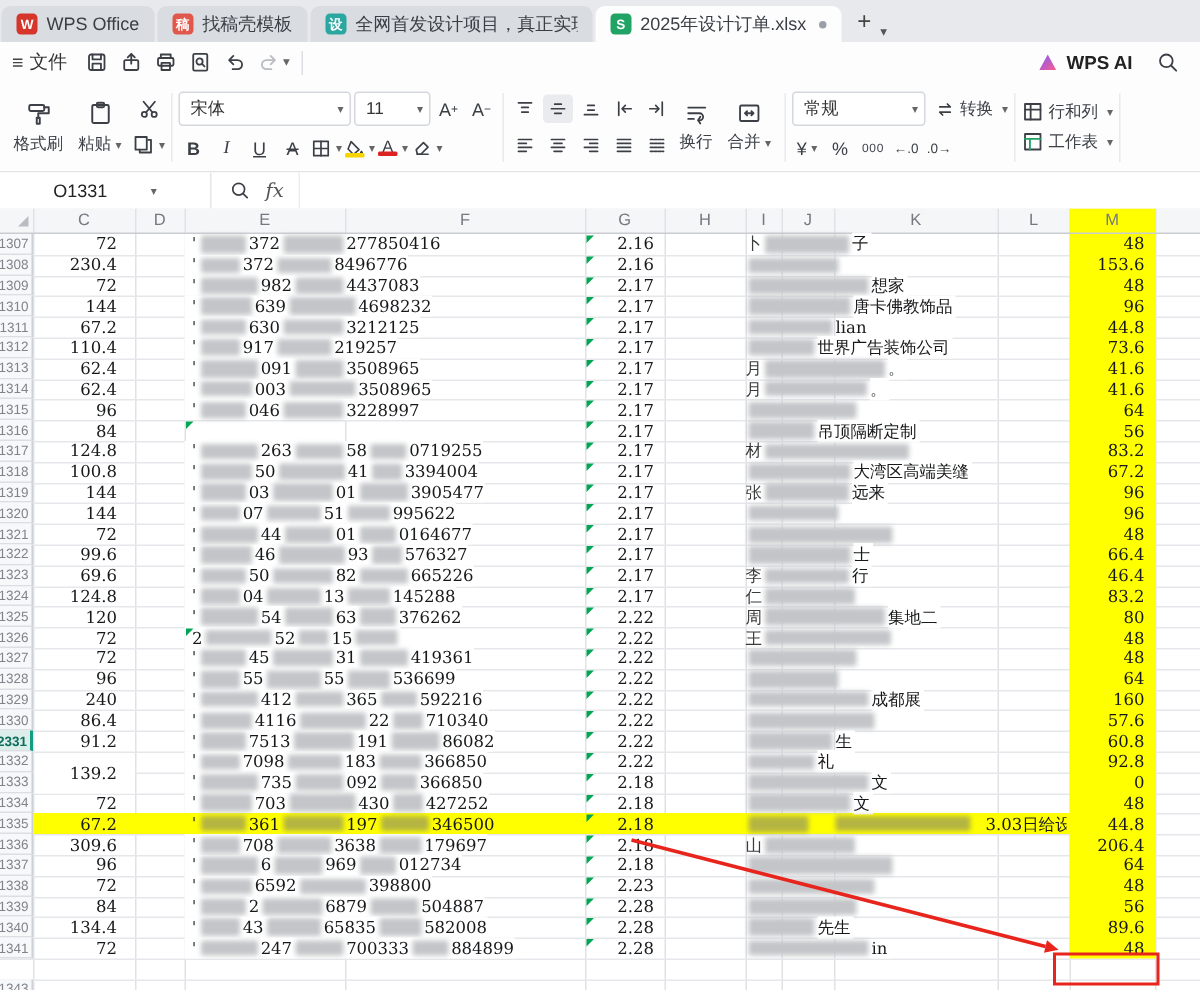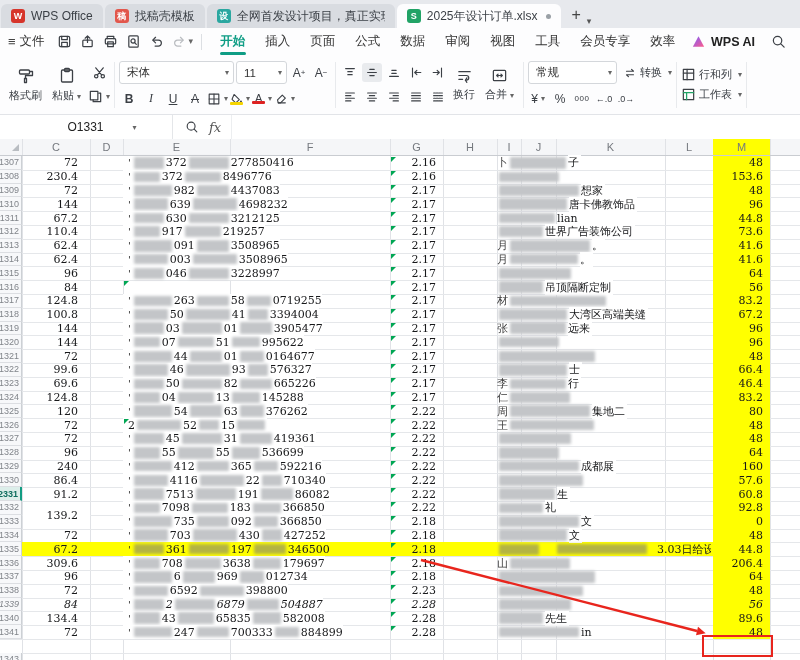--- a/index.html
+++ b/index.html
@@ -40,21 +40,21 @@
   .mini.on{background:#e9ebee;}
   .sel{height:21px;border:1px solid #d4d7db;border-radius:3px;display:flex;align-items:center;
     font-size:11.5px;color:#333;padding:0 4px 0 7px;justify-content:space-between;background:#fff;}
   .caret{font-size:8px;color:#666;margin-left:3px;}
   .lblbtn{display:flex;align-items:center;font-size:11px;color:#3c4046;gap:3px;}
   .colorbar{width:13px;height:3px;border-radius:1px;margin-top:-2px;}
   svg.ic{stroke:#3c4046;fill:none;stroke-width:1.3;stroke-linecap:round;stroke-linejoin:round;display:block;}
   
   #fbar{height:24px;background:#fff;border-bottom:1px solid #dfe1e5;display:flex;align-items:center;}
   #namebox{width:140px;height:100%;display:flex;align-items:center;justify-content:center;gap:26px;
-    font-size:12px;color:#222;border-right:1px solid #e4e6e9;margin-left:32px;}
+    font-size:12px;color:#222;border-right:1px solid #e4e6e9;}
   #fx{font-family:"DejaVu Serif","Liberation Serif",serif;font-style:italic;font-size:13px;color:#555;margin:0 10px;}
   
   #grid{position:absolute;left:0;top:139px;width:800px;height:521px;background:#fff;overflow:hidden;}
   #ghead{position:absolute;left:0;top:0;width:800px;height:17px;background:#f5f6f8;z-index:0;}
   .hlab{position:absolute;top:0;height:17px;line-height:17px;text-align:center;font-size:11px;color:#75797f;z-index:3;}
   .vl{position:absolute;top:0;width:1px;background:#e0e2e6;z-index:1;}
   .hl{position:absolute;left:0;width:800px;height:1px;background:#e5e7ea;z-index:1;}
   #headline{position:absolute;left:0;top:16px;width:800px;height:1px;background:#c9ccd1;z-index:3;}
   .yellow{position:absolute;background:#ffff00;z-index:2;}
   .grow{position:absolute;left:0;width:800px;z-index:3;}
@@ -148,32 +148,20 @@
       </div>
       <div class="qicon">
         <svg class="ic" width="15" height="15" viewBox="0 0 16 16" style="stroke:#b9bcc0">
           <path d="M11.5 6.5H6a3.2 3.2 0 0 0 0 6.4h3.5"></path>
           <path d="M9 3.5 12 6.5l-3 3"></path>
         </svg>
       </div>
     </div>
   <span class="tinycaret" style="color:#666;">▾</span>
   <span class="msep"></span>
-  <div id="menuitems" style="display:flex;align-items:center;">
-      <div class="mitem active">开始</div>
-      <div class="mitem">插入</div>
-      <div class="mitem">页面</div>
-      <div class="mitem">公式</div>
-      <div class="mitem">数据</div>
-      <div class="mitem">审阅</div>
-      <div class="mitem">视图</div>
-      <div class="mitem">工具</div>
-      <div class="mitem">会员专享</div>
-      <div class="mitem">效率</div>
-    </div>
   <div id="wpsai">
     <svg width="15" height="15" viewBox="0 0 16 16">
       <defs>
           <linearGradient id="aig" x1="0" y1="0" x2="1" y2="1">
         <stop offset="0" stop-color="#7b5cff"></stop>
             <stop offset="1" stop-color="#ff5c8a"></stop>
           </linearGradient>
         </defs>
       <polygon points="8,2.5 14,13.5 2,13.5" fill="url(#aig)" rx="2"></polygon>
     </svg>
@@ -1091,21 +1079,21 @@
         <span class="censor" style="width: 44px; height: 10px;"></span>
         <span>398800</span>
       </div>
       <span class="cellnum" style="left: 390px; width: 46px;">2.23</span>
       <span class="tri" style="left: 391px; top: 1px;"></span>
       <div class="nm">
         <span class="censor" style="width: 84px; height: 10px;"></span>
       </div>
       <span class="cellnum" style="left: 713px; width: 50px;">48</span>
     </div>
-    <div class="grow" style="top: 458.6px; height: 13.8px; font-style: italic;">
+    <div class="grow" style="top: 458.6px; height: 13.8px;">
       <span class="rn">1339</span>
       <span class="cellnum" style="left: 22px; width: 56px;">84</span>
       <div class="ef" style="background: rgb(255, 255, 255);">
         <span class="tick">'</span>
         <span class="censor" style="width: 30px; height: 11px;"></span>
         <span>2</span>
         <span class="censor" style="width: 40px; height: 11px;"></span>
         <span>6879</span>
         <span class="censor" style="width: 32px; height: 11px;"></span>
         <span>504887</span>

